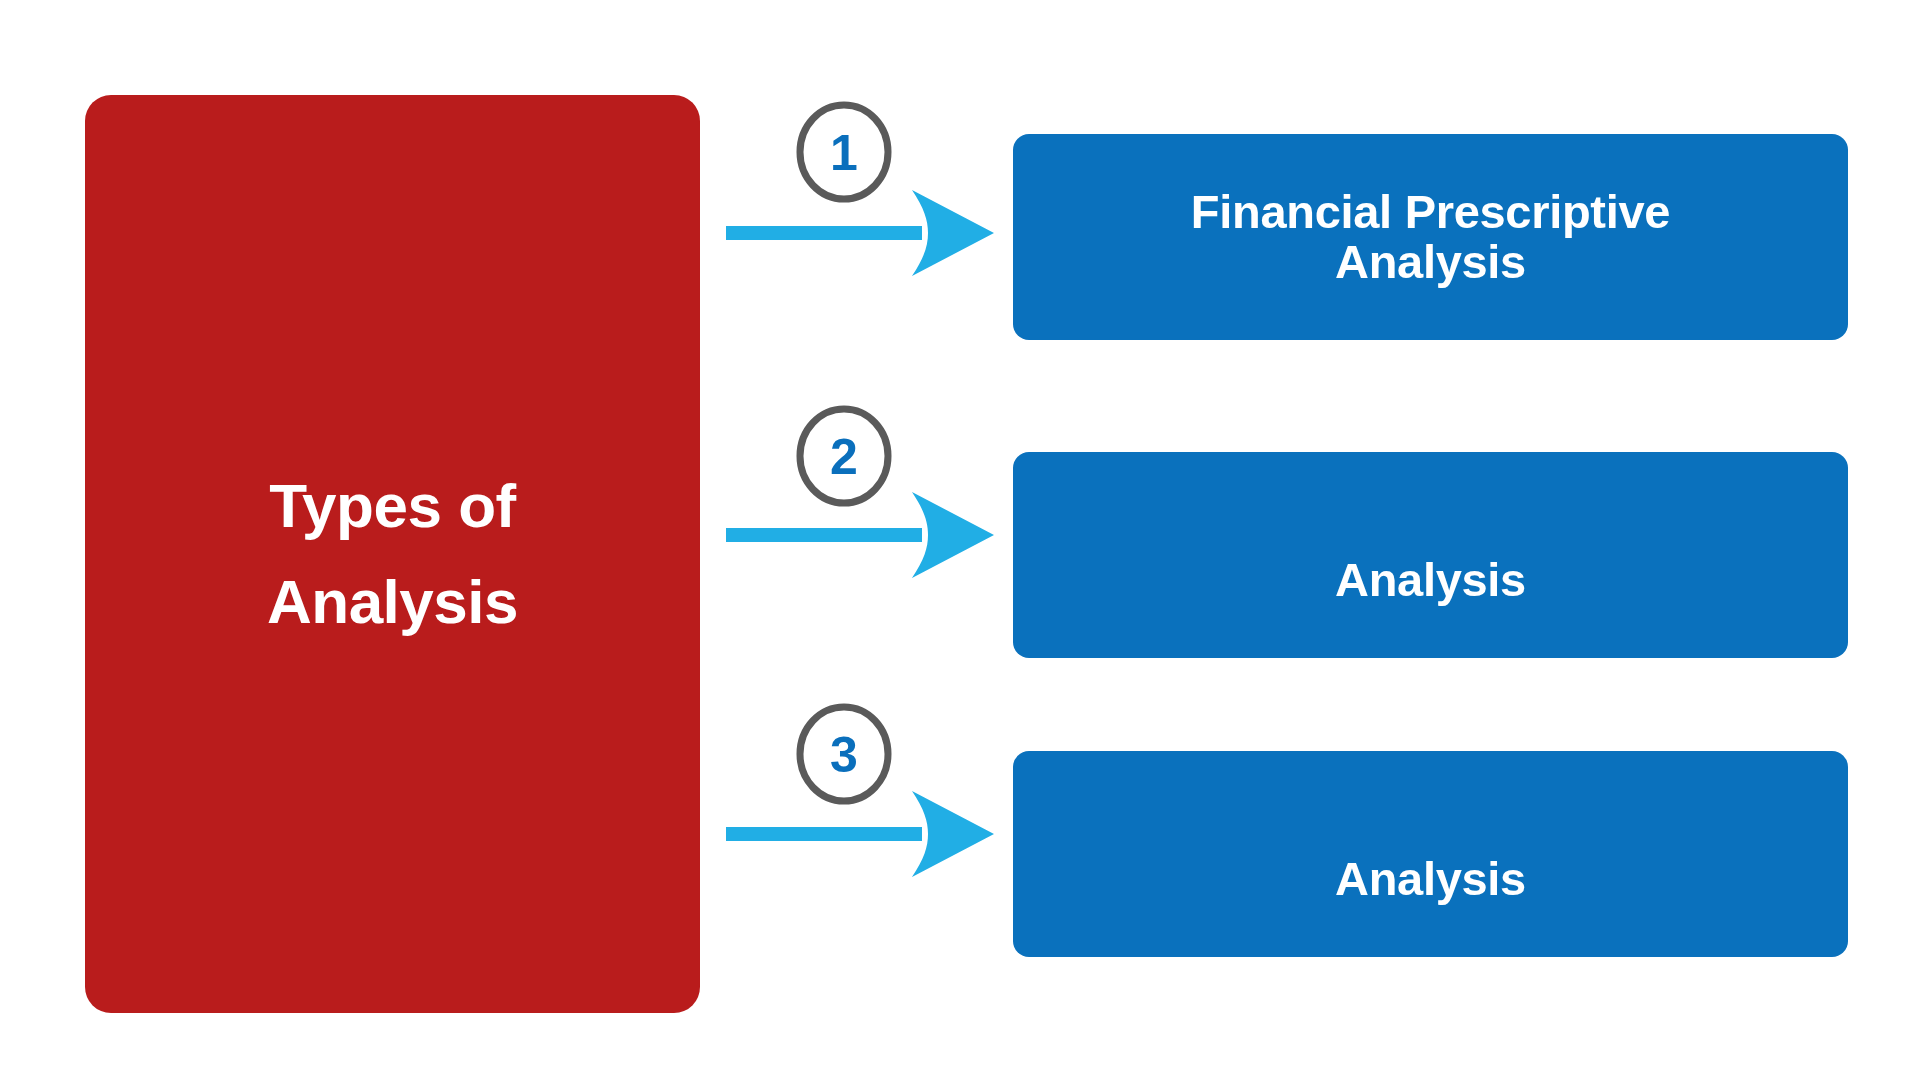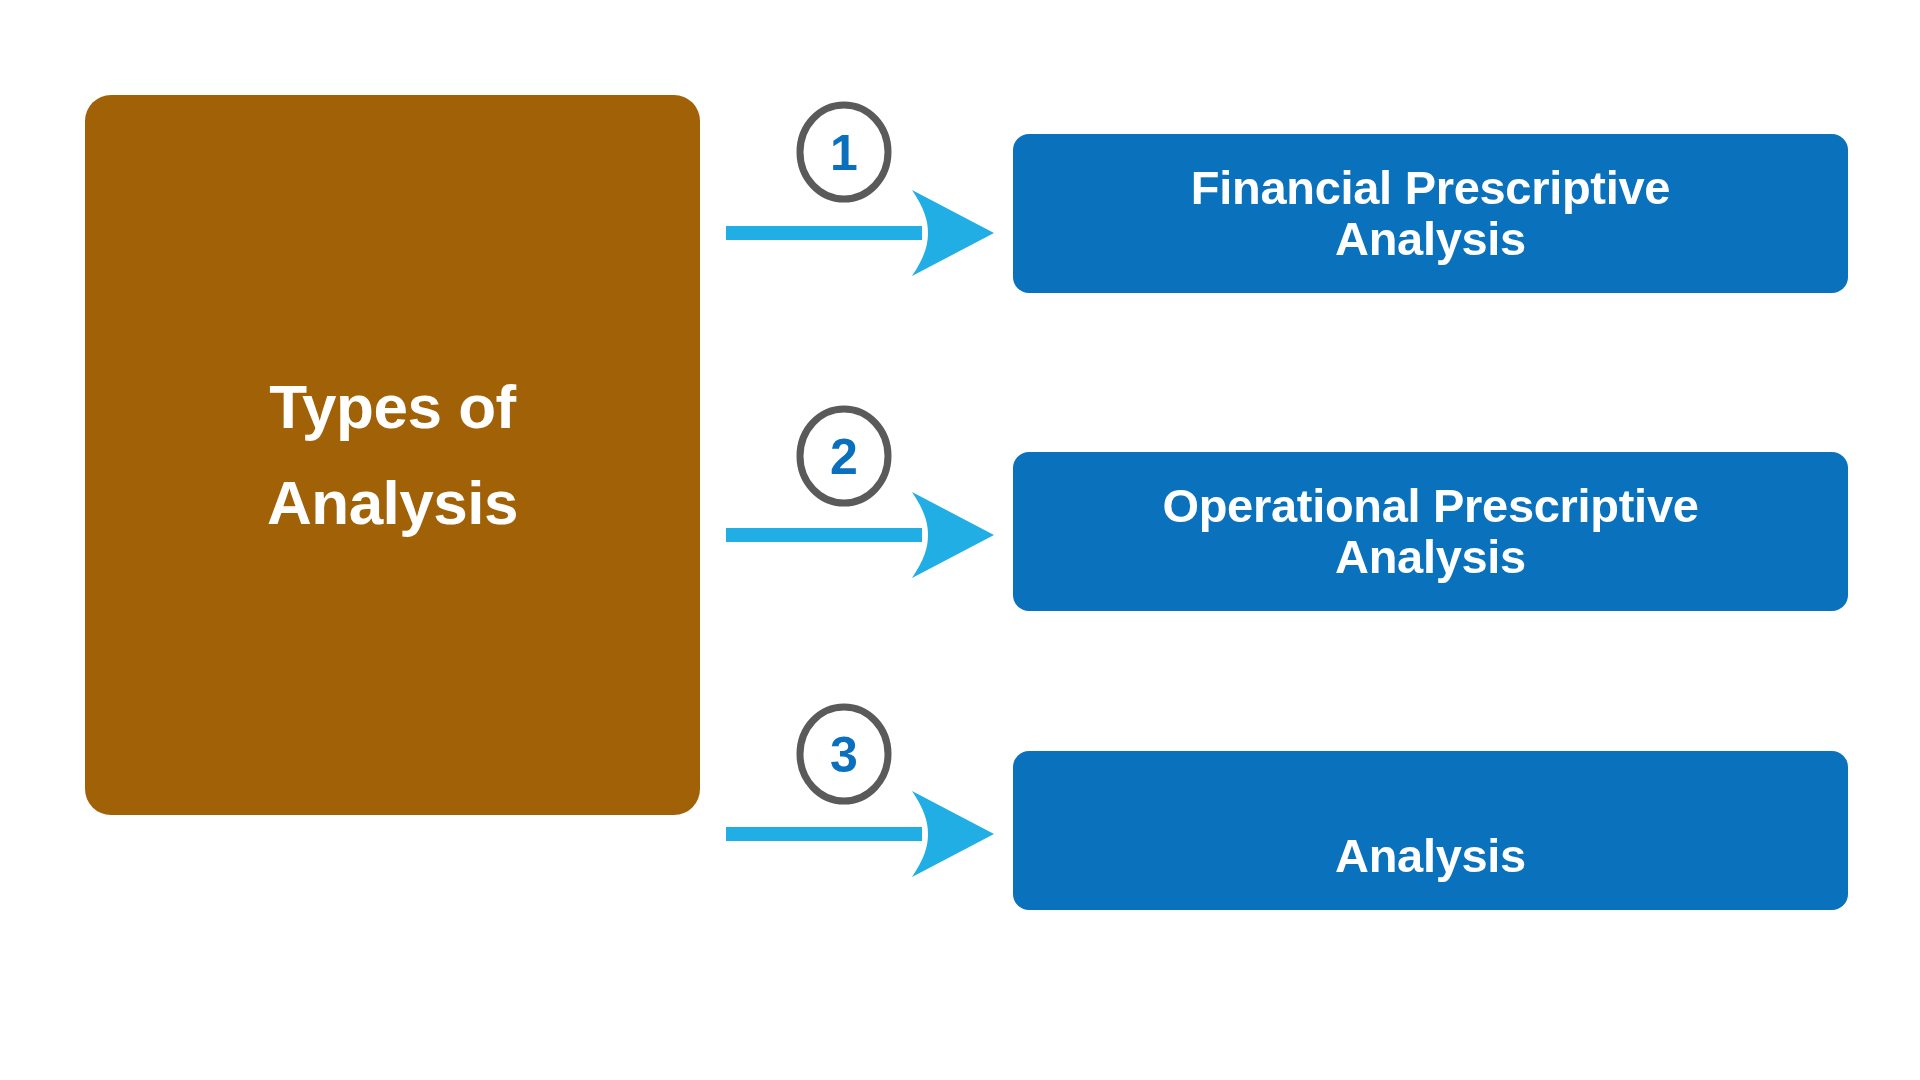--- a/index.html
+++ b/index.html
@@ -20,22 +20,22 @@
     height: 1080px;
     background: #ffffff;
   }
 
   
   .main-panel {
     position: absolute;
     left: 85px;
     top: 95px;
     width: 615px;
-    height: 720px;
-    background: #a16207;
+    height: 918px;
+    background: #b91c1c;
     border-radius: 26px;
     display: flex;
     flex-direction: column;
     align-items: center;
     justify-content: center;
     box-sizing: border-box;
     padding: 12px 22px;
   }
   .main-panel-title {
     color: #ffffff;
@@ -49,21 +49,21 @@
     display: block;
     margin: 34px 0;
     white-space: nowrap;
   }
 
   
   .result-box {
     position: absolute;
     left: 1013px;
     width: 835px;
-    height: 159px;
+    height: 206px;
     background: #0A71BD;
     border-radius: 16px;
     display: flex;
     align-items: center;
     justify-content: center;
     box-sizing: border-box;
     padding: 0 26px;
   }
   .result-box-1 { top: 134px; }
   .result-box-2 { top: 452px; }
@@ -163,21 +163,21 @@
 
   <div class="result-box result-box-1">
     <div class="result-label">
       <span>Financial Prescriptive</span><br>
       <span>Analysis</span>
     </div>
   </div>
 
   <div class="result-box result-box-2">
     <div class="result-label">
-      <span>Operational Prescriptive</span><br>
+      <br>
       <span>Analysis</span>
     </div>
   </div>
 
   <div class="result-box result-box-3">
     <div class="result-label">
       <br>
       <span>Analysis</span>
     </div>
   </div>

